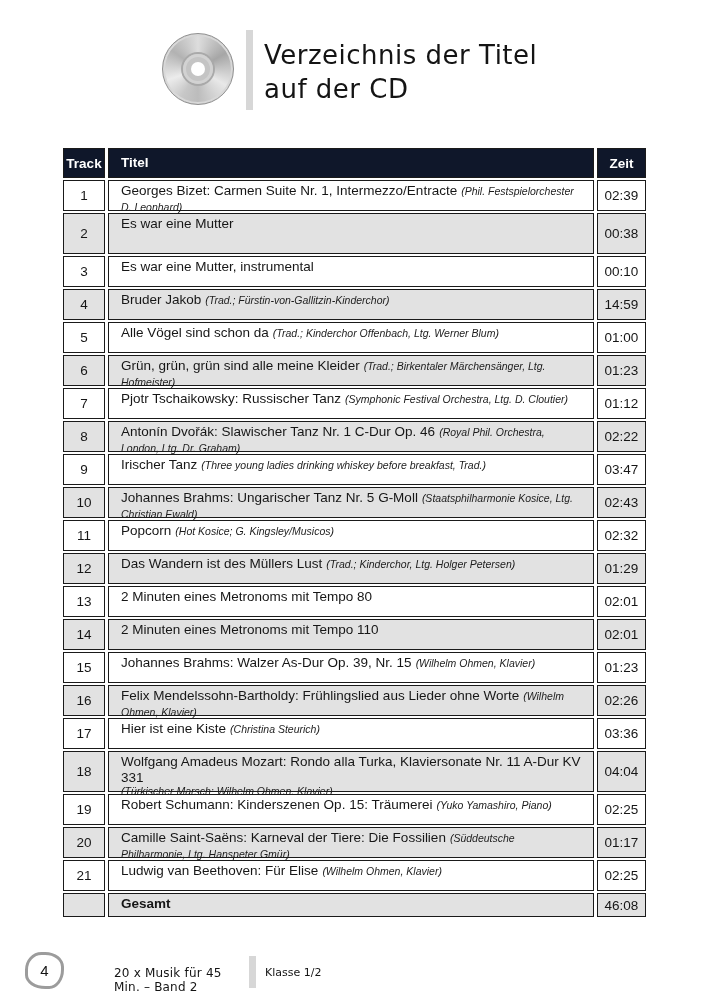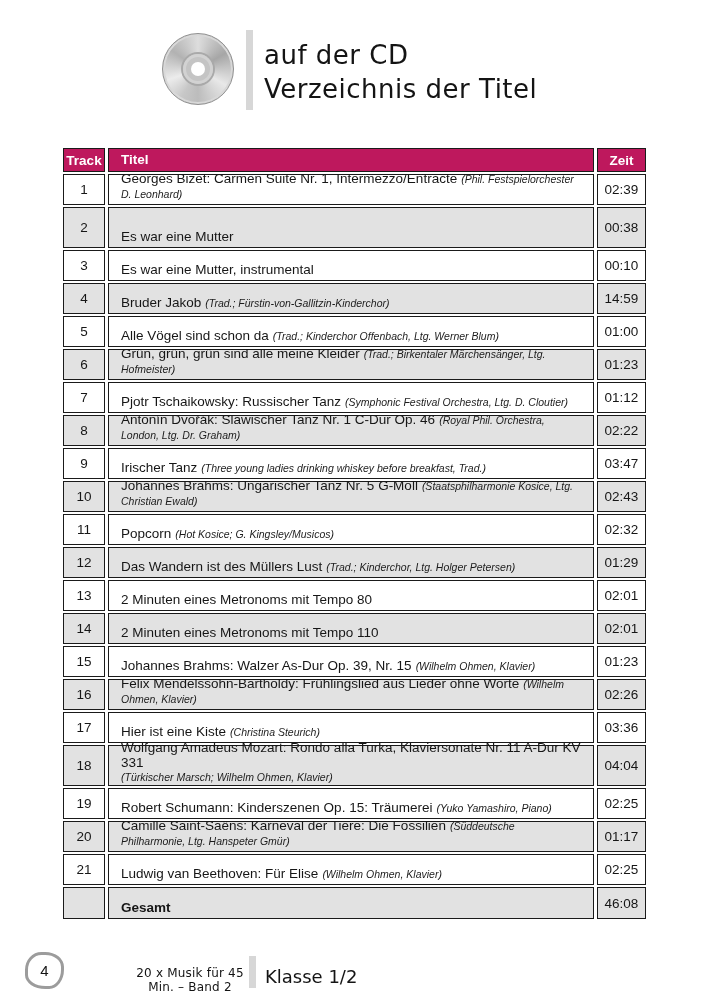--- a/index.html
+++ b/index.html
@@ -43,71 +43,71 @@
     position:absolute; left:63px; top:148px; width:583px;
     display:grid; grid-template-columns:42px 486px 49px;
     column-gap:3px; row-gap:2px;
   }
   .cell {
     border:1.5px solid #1a1a1a; background:#ffffff;
     display:flex; align-items:center; font-size:13.5px;
   }
   .cell.alt { background:#e2e2e2; }
   .cell.head {
-    background:#be185d; border-color:#1a1a1a; color:#ffffff;
-    font-weight:bold; font-size:13.5px; height:24px;
+    background:#0f172a; border-color:#1a1a1a; color:#ffffff;
+    font-weight:bold; font-size:13.5px; height:30px;
   }
   .c-center { justify-content:center; }
   .c-title  {
-    flex-direction:column; align-items:flex-start; justify-content:flex-end;
+    flex-direction:column; align-items:flex-start; justify-content:flex-start;
     padding:2px 12px; line-height:1.15;
   }
   .h-single { height:31px; }
   .h-double { height:41px; }
-  .h-total  { height:32px; }
+  .h-total  { height:24px; }
   .t-note { font-style:italic; font-size:10.5px; color:#1c1c1c; }
   .t-main .t-note { margin-left:4px; }
   .total-label { font-weight:bold; }
 
   
   .page-badge {
     position:absolute; left:25px; top:952px; width:39px; height:37px;
     border:3px solid #9c9c9c;
     border-radius: 42% 48% 38% 52% / 48% 40% 52% 38%;
     display:flex; align-items:center; justify-content:center;
     font-size:15px; color:#141414; background:#fff;
   }
   .footer-series {
-    position:absolute; left:123px; top:966px; width:134px;
+    position:absolute; left:114px; top:966px; width:134px;
     font-family:"DejaVu Sans", sans-serif;
-    font-size:12px; letter-spacing:0.2px; color:#141414; text-align:center;
+    font-size:12px; letter-spacing:0.2px; color:#141414; text-align:left;
   }
   .footer-divider {
     position:absolute; left:249px; top:956px; width:7px; height:32px; background:#d7d7d7;
   }
   .footer-class {
     position:absolute; left:265px; top:966px;
     font-family:"DejaVu Sans", sans-serif;
-    font-size:18px; color:#141414;
+    font-size:11px; color:#141414;
   }
 </style>
 </head>
 <body>
 
 <div class="page">
 
   <div class="cd-icon">
     <div class="cd-hub">
       <div class="cd-hole"></div>
     </div>
   </div>
   <div class="title-bar"></div>
   <div class="page-title">
+    <div>Verzeichnis der Titel</div>
     <div>auf der CD</div>
-    <div>Verzeichnis der Titel</div>
   </div>
 
   <div class="track-table">
     <div class="cell head c-center">Track</div>
     <div class="cell head c-title" style="justify-content:center; align-items:flex-start;">Titel</div>
     <div class="cell head c-center">Zeit</div>
 
   <div class="cell c-center h-single">1</div>
       <div class="cell c-title h-single">
         <span class="t-main">Georges Bizet: Carmen Suite Nr. 1, Intermezzo/Entracte<span class="t-note">(Phil. Festspielorchester D. Leonhard)</span></span>

